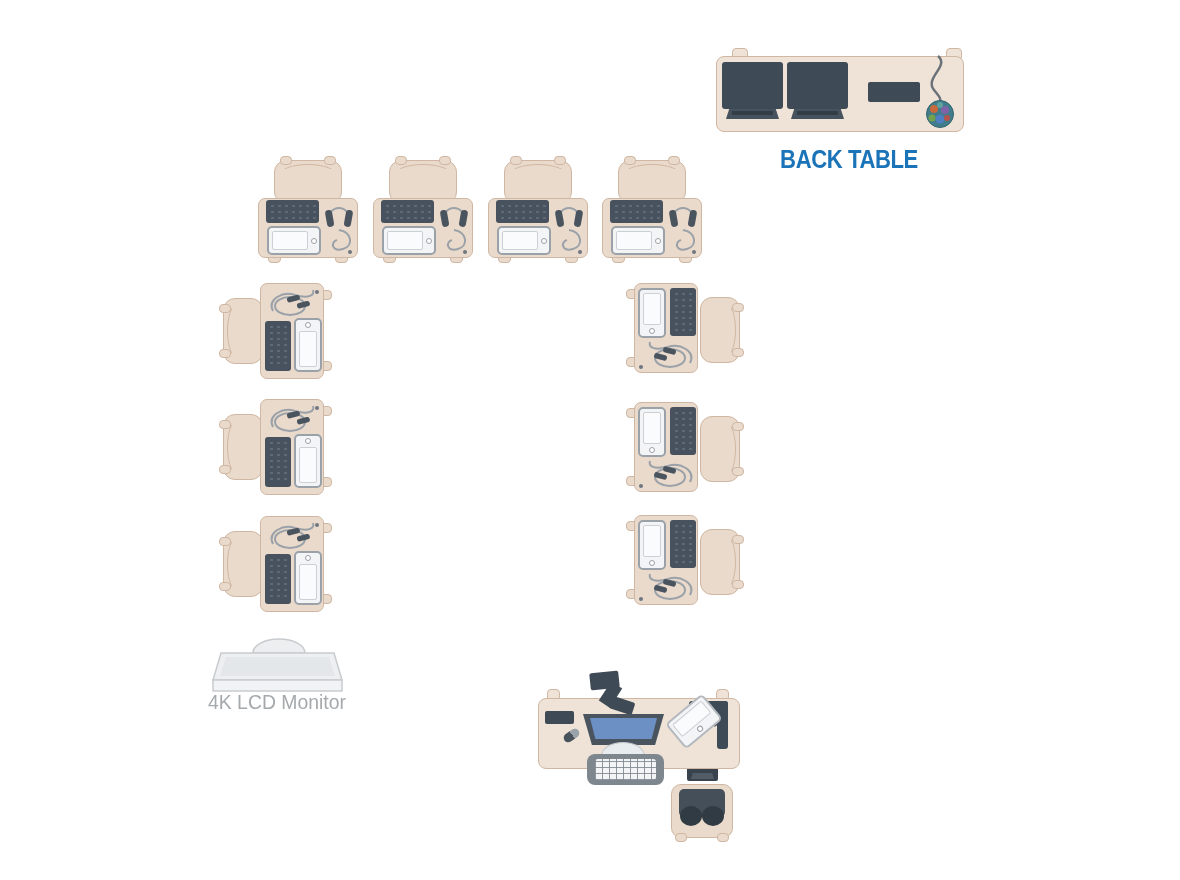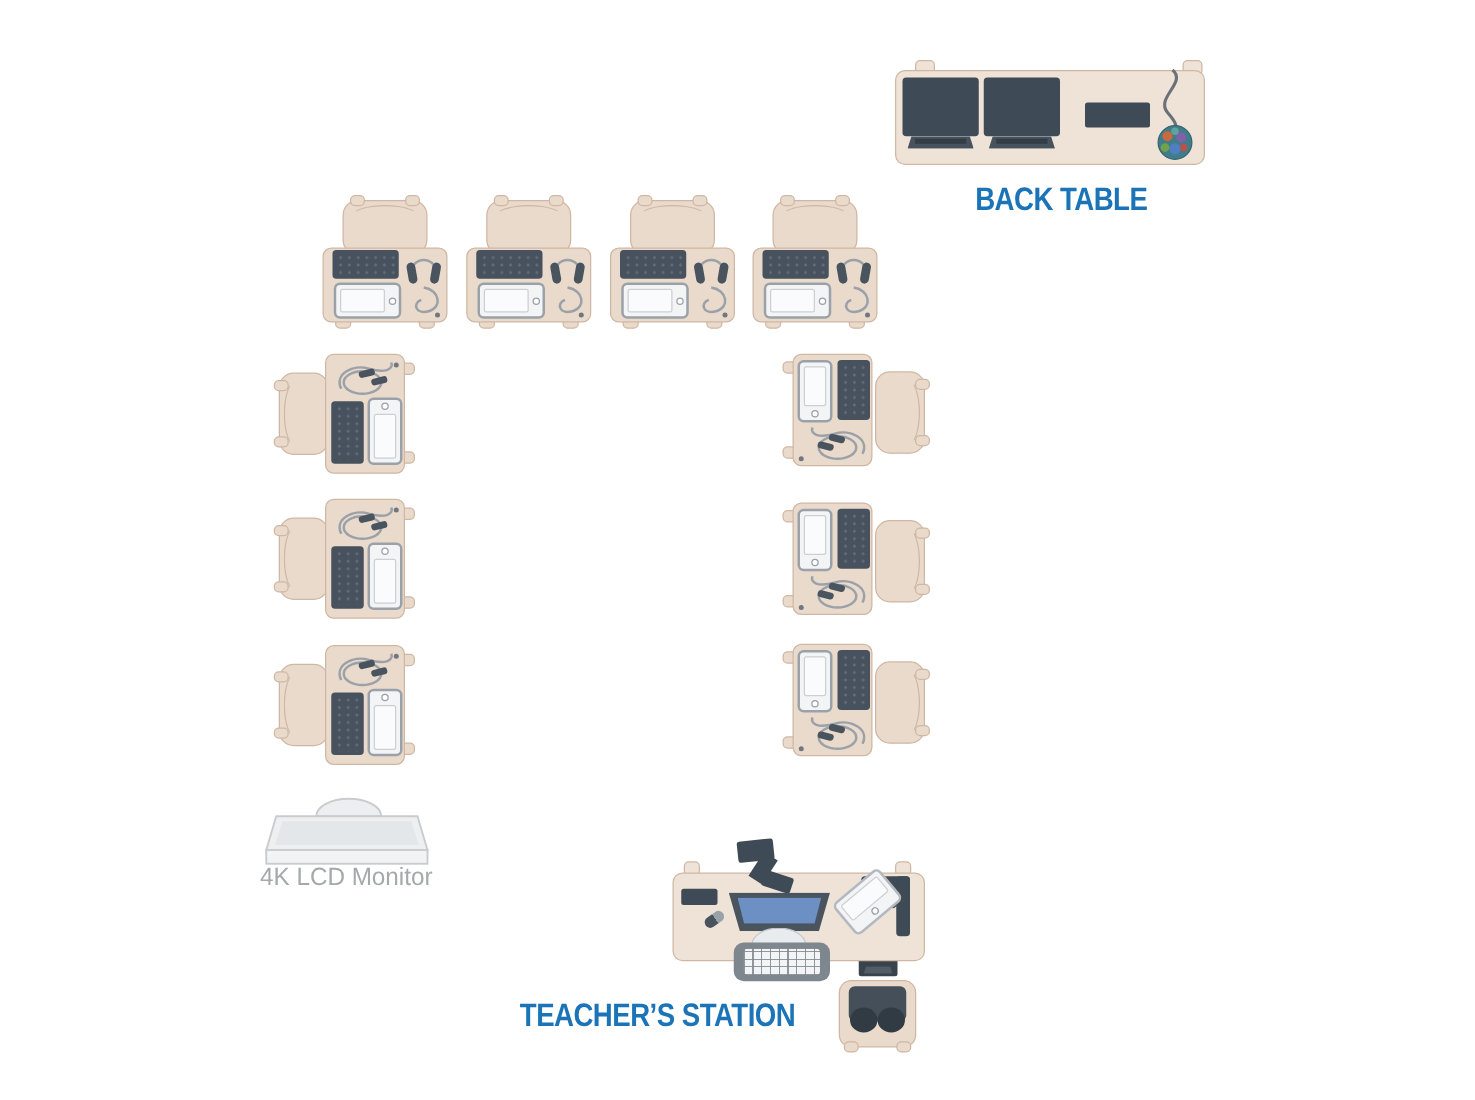--- a/index.html
+++ b/index.html
@@ -449,17 +449,14 @@
         <i class="home"></i>
       </div>
     <div class="t-chair">
       <i class="nub a"></i>
         <i class="nub b"></i>
       <div class="pack"></div>
       <div class="cup a"></div>
       <div class="cup b"></div>
     </div>
   </div>
-  <div class="lbl" style="left:526px;top:797px">
-    <span>TEACHER’S STATION</span>
-  </div>
 
 </div>
 
 </body></html>

